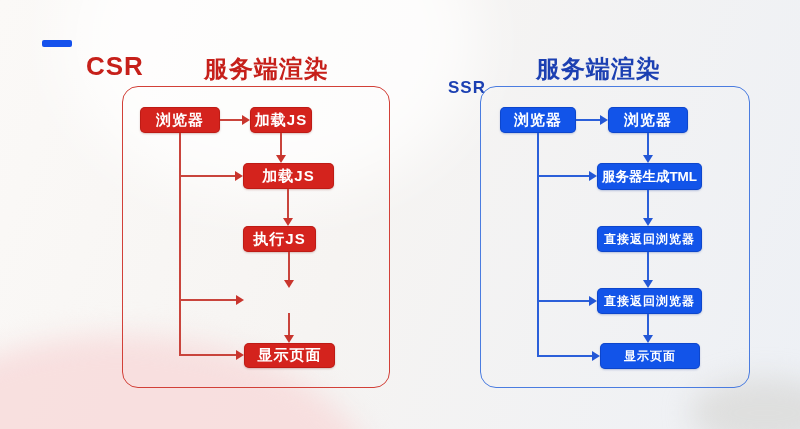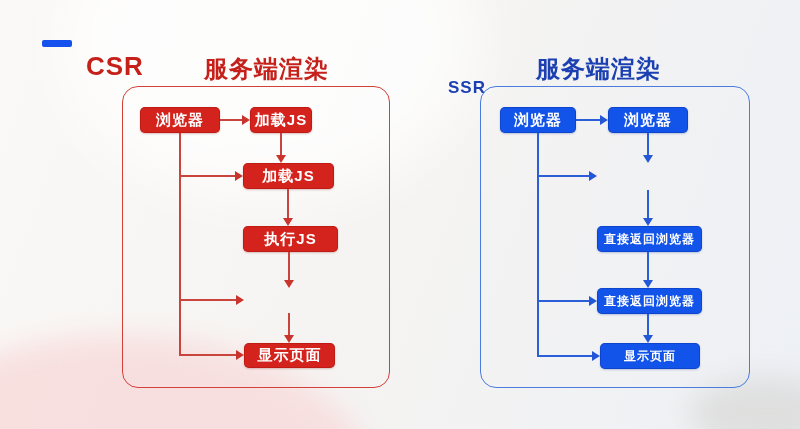--- a/index.html
+++ b/index.html
@@ -66,21 +66,21 @@
   <div class="hdr csr-title">服务端渲染</div>
   <div class="hdr ssr-abbr">SSR</div>
   <div class="hdr ssr-title">服务端渲染</div>
 
   <div class="panel red"></div>
   <div class="panel blue"></div>
 
   <div class="node red fs15" style="left:140px;top:107px;width:80px;height:26px;">浏览器</div>
   <div class="node red fs15" style="left:250px;top:107px;width:62px;height:26px;">加载JS</div>
   <div class="node red fs15" style="left:243px;top:163px;width:91px;height:26px;">加载JS</div>
-  <div class="node red fs15" style="left:243px;top:226px;width:95px;height:26px;">执行JS</div>
+  <div class="node red fs15" style="left:243px;top:226px;width:73px;height:26px;">执行JS</div>
   <div class="node red fs15" style="left:244px;top:343px;width:91px;height:25px;">显示页面</div>
 
   <div class="hline red-line" style="left:220px;top:119px;width:23px;"></div>
   <div class="arr right redc" style="left:242px;top:115px;"></div>
 
   <div class="vline red-line" style="left:179px;top:133px;height:223px;"></div>
 
   <div class="hline red-line" style="left:179px;top:175px;width:57px;"></div>
   <div class="arr right redc" style="left:235px;top:171px;"></div>
 
@@ -94,20 +94,21 @@
   <div class="arr down redc" style="left:276px;top:155px;"></div>
   <div class="vline red-line" style="left:287px;top:189px;height:30px;"></div>
   <div class="arr down redc" style="left:283px;top:218px;"></div>
   <div class="vline red-line" style="left:288px;top:252px;height:29px;"></div>
   <div class="arr down redc" style="left:284px;top:280px;"></div>
   <div class="vline red-line" style="left:288px;top:313px;height:23px;"></div>
   <div class="arr down redc" style="left:284px;top:335px;"></div>
 
   <div class="node blue fs15" style="left:500px;top:107px;width:76px;height:26px;">浏览器</div>
   <div class="node blue fs15" style="left:608px;top:107px;width:80px;height:26px;">浏览器</div>
+  <div class="node blue fs13" style="left:597px;top:163px;width:105px;height:27px;">服务器生成TML</div>
   <div class="node blue fs14" style="left:597px;top:226px;width:105px;height:26px;">直接返回浏览器</div>
   <div class="node blue fs14" style="left:597px;top:288px;width:105px;height:26px;">直接返回浏览器</div>
   <div class="node blue fs14" style="left:600px;top:343px;width:100px;height:26px;">显示页面</div>
 
   <div class="hline blue-line" style="left:576px;top:119px;width:25px;"></div>
   <div class="arr right bluec" style="left:600px;top:115px;"></div>
 
   <div class="vline blue-line" style="left:537px;top:133px;height:224px;"></div>
 
   <div class="hline blue-line" style="left:537px;top:175px;width:53px;"></div>

